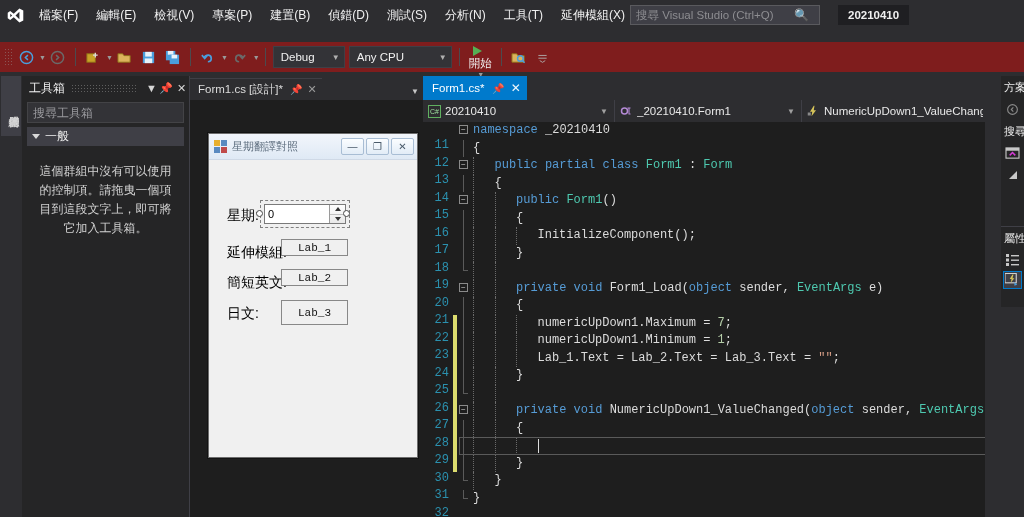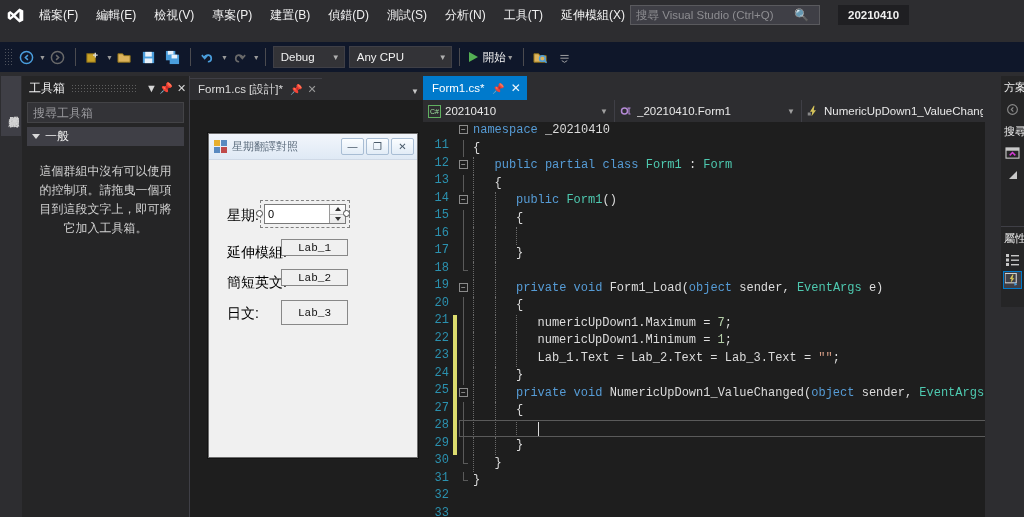--- a/index.html
+++ b/index.html
@@ -38,40 +38,40 @@
   .search-ic { width: 22px; text-align: center; color: #e6e6e6; font-size: 12px; }
   .sol-title {
     position: absolute; left: 838px; top: 5px; height: 20px; padding: 0 10px;
     color: #f0f0f0; font-size: 11.5px; line-height: 20px; background: #1f1f22;
     font-weight: bold;
   }
 
   
   .toolbar {
     position: absolute; left: 0; top: 42px; width: 1024px; height: 30px;
-    background: #0f172a; display: flex; align-items: center; padding-left: 4px;
+    background: #7f1d1d; display: flex; align-items: center; padding-left: 4px;
   }
   .tb-grip { width: 10px; height: 18px; opacity: .45;
     background-image: radial-gradient(#9a9a9a 40%, transparent 41%);
     background-size: 3px 3px; }
   .tb-btn {
     height: 22px; min-width: 22px; display: flex; align-items: center;
     justify-content: center; color: #d0d0d0; font-size: 13px; margin: 0 1px;
     cursor: default;
   }
   .tb-sep { width: 1px; height: 18px; background: #4b4b4f; margin: 0 5px; }
   .tb-caret { color: #9a9a9a; font-size: 7px; margin-left: 1px; }
   .tb-combo {
     height: 22px; background: #333337; border: 1px solid #3f3f46; color: #f1f1f1;
     font-size: 11.5px; display: flex; align-items: center; padding: 0 4px 0 7px;
     margin: 0 2px;
   }
   .tb-combo .lbl { flex: 1; }
   .tb-combo .cv { color: #b0b0b0; font-size: 8px; padding-left: 10px; }
-  .run-btn { display: flex; align-items: center; height: 22px; padding: 0 4px; color: #f1f1f1; font-size: 11.5px; }
+  .run-btn { display: flex; align-items: center; height: 22px; padding: 0 4px; color: #f1f1f1; font-size: 11.5px; flex-direction: column; }
   .play-tri { width: 0; height: 0; border-left: 9px solid #54b054;
               border-top: 5.5px solid transparent; border-bottom: 5.5px solid transparent;
               margin-right: 5px; }
 
   
   .left-strip {
     position: absolute; left: 0; top: 76px; width: 22px; height: 441px; background: #2d2d30;
   }
   .vtab {
     position: absolute; left: 1px; top: 0px; width: 20px; height: 60px;
@@ -472,29 +472,30 @@
       </div>
     </div>
 
     <div class="code-area" id="code-area">
         <div class="code-row"><span class="ln">11</span><span class="fold">−</span><span class="ctext" style="left: 50px;"><span class="k">namespace </span><span class="p">_20210410</span></span></div>
         <div class="code-row"><span class="ln">12</span><span class="foldline"></span><span class="ctext" style="left: 50px;"><span class="p">{</span></span></div>
         <div class="code-row"><span class="ln">13</span><span class="fold">−</span><span class="ind" style="left: 50px;"></span><span class="ctext" style="left: 71.5px;"><span class="k">public partial class </span><span class="t">Form1</span><span class="p"> : </span><span class="t">Form</span></span></div>
         <div class="code-row"><span class="ln">14</span><span class="foldline"></span><span class="ind" style="left: 50px;"></span><span class="ctext" style="left: 71.5px;"><span class="p">{</span></span></div>
         <div class="code-row"><span class="ln">15</span><span class="fold">−</span><span class="ind" style="left: 50px;"></span><span class="ind" style="left: 71.5px;"></span><span class="ctext" style="left: 93px;"><span class="k">public </span><span class="t">Form1</span><span class="p">()</span></span></div>
         <div class="code-row"><span class="ln">16</span><span class="foldline"></span><span class="ind" style="left: 50px;"></span><span class="ind" style="left: 71.5px;"></span><span class="ctext" style="left: 93px;"><span class="p">{</span></span></div>
-        <div class="code-row"><span class="ln">17</span><span class="foldline"></span><span class="ind" style="left: 50px;"></span><span class="ind" style="left: 71.5px;"></span><span class="ind" style="left: 93px;"></span></div>
+        <div class="code-row"><span class="ln">17</span><span class="foldline"></span><span class="ind" style="left: 50px;"></span><span class="ind" style="left: 71.5px;"></span><span class="ind" style="left: 93px;"></span><span class="ctext" style="left: 114.5px;"><span class="p">InitializeComponent();</span></span></div>
         <div class="code-row"><span class="ln">18</span><span class="foldline"></span><span class="ind" style="left: 50px;"></span><span class="ind" style="left: 71.5px;"></span><span class="ctext" style="left: 93px;"><span class="p">}</span></span></div>
         <div class="code-row"><span class="ln">19</span><span class="foldend"></span><span class="ind" style="left: 50px;"></span><span class="ind" style="left: 71.5px;"></span><span class="ctext" style="left: 93px;"></span></div>
         <div class="code-row"><span class="ln">20</span><span class="fold">−</span><span class="ind" style="left: 50px;"></span><span class="ind" style="left: 71.5px;"></span><span class="ctext" style="left: 93px;"><span class="k">private void </span><span class="p">Form1_Load</span><span class="p">(</span><span class="k">object </span><span class="p">sender, </span><span class="t">EventArgs</span><span class="p"> e)</span></span></div>
         <div class="code-row"><span class="ln">21</span><span class="foldline"></span><span class="ind" style="left: 50px;"></span><span class="ind" style="left: 71.5px;"></span><span class="ctext" style="left: 93px;"><span class="p">{</span></span></div>
         <div class="code-row"><span class="ln">22</span><span class="gutter-chg" style="background: rgb(220, 220, 110);"></span><span class="foldline"></span><span class="ind" style="left: 50px;"></span><span class="ind" style="left: 71.5px;"></span><span class="ind" style="left: 93px;"></span><span class="ctext" style="left: 114.5px;"><span class="p">numericUpDown1.Maximum = </span><span class="n">7</span><span class="p">;</span></span></div>
         <div class="code-row"><span class="ln">23</span><span class="gutter-chg" style="background: rgb(220, 220, 110);"></span><span class="foldline"></span><span class="ind" style="left: 50px;"></span><span class="ind" style="left: 71.5px;"></span><span class="ind" style="left: 93px;"></span><span class="ctext" style="left: 114.5px;"><span class="p">numericUpDown1.Minimum = </span><span class="n">1</span><span class="p">;</span></span></div>
         <div class="code-row"><span class="ln">24</span><span class="gutter-chg" style="background: rgb(220, 220, 110);"></span><span class="foldline"></span><span class="ind" style="left: 50px;"></span><span class="ind" style="left: 71.5px;"></span><span class="ind" style="left: 93px;"></span><span class="ctext" style="left: 114.5px;"><span class="p">Lab_1.Text = Lab_2.Text = Lab_3.Text = </span><span class="s">""</span><span class="p">;</span></span></div>
         <div class="code-row"><span class="ln">25</span><span class="gutter-chg" style="background: rgb(220, 220, 110);"></span><span class="foldline"></span><span class="ind" style="left: 50px;"></span><span class="ind" style="left: 71.5px;"></span><span class="ctext" style="left: 93px;"><span class="p">}</span></span></div>
+        <div class="code-row"><span class="ln">26</span><span class="gutter-chg" style="background: rgb(220, 220, 110);"></span><span class="foldend"></span><span class="ind" style="left: 50px;"></span><span class="ind" style="left: 71.5px;"></span><span class="ctext" style="left: 93px;"></span></div>
         <div class="code-row"><span class="ln">27</span><span class="gutter-chg" style="background: rgb(220, 220, 110);"></span><span class="fold">−</span><span class="ind" style="left: 50px;"></span><span class="ind" style="left: 71.5px;"></span><span class="ctext" style="left: 93px;"><span class="k">private void </span><span class="p">NumericUpDown1_ValueChanged</span><span class="p">(</span><span class="k">object </span><span class="p">sender, </span><span class="t">EventArgs</span><span class="p"> e)</span></span></div>
         <div class="code-row"><span class="ln">28</span><span class="gutter-chg" style="background: rgb(220, 220, 110);"></span><span class="foldline"></span><span class="ind" style="left: 50px;"></span><span class="ind" style="left: 71.5px;"></span><span class="ctext" style="left: 93px;"><span class="p">{</span></span></div>
         <div class="code-row"><span class="ln">29</span><span class="gutter-chg" style="background: rgb(220, 220, 110);"></span><span class="foldline"></span><span class="ind" style="left: 50px;"></span><span class="ind" style="left: 71.5px;"></span><span class="ind" style="left: 93px;"></span><span class="cur-line"></span><span class="caret"></span><span class="ctext" style="left: 114.5px;"></span></div>
         <div class="code-row"><span class="ln">30</span><span class="gutter-chg" style="background: rgb(220, 220, 110);"></span><span class="foldline"></span><span class="ind" style="left: 50px;"></span><span class="ind" style="left: 71.5px;"></span><span class="ctext" style="left: 93px;"><span class="p">}</span></span></div>
         <div class="code-row"><span class="ln">31</span><span class="foldend"></span><span class="ind" style="left: 50px;"></span><span class="ctext" style="left: 71.5px;"><span class="p">}</span></span></div>
         <div class="code-row"><span class="ln">32</span><span class="foldend"></span><span class="ctext" style="left: 50px;"><span class="p">}</span></span></div>
         <div class="code-row"><span class="ln">33</span><span class="ctext" style="left: 50px;"></span></div>
       </div>
   </div>
 

